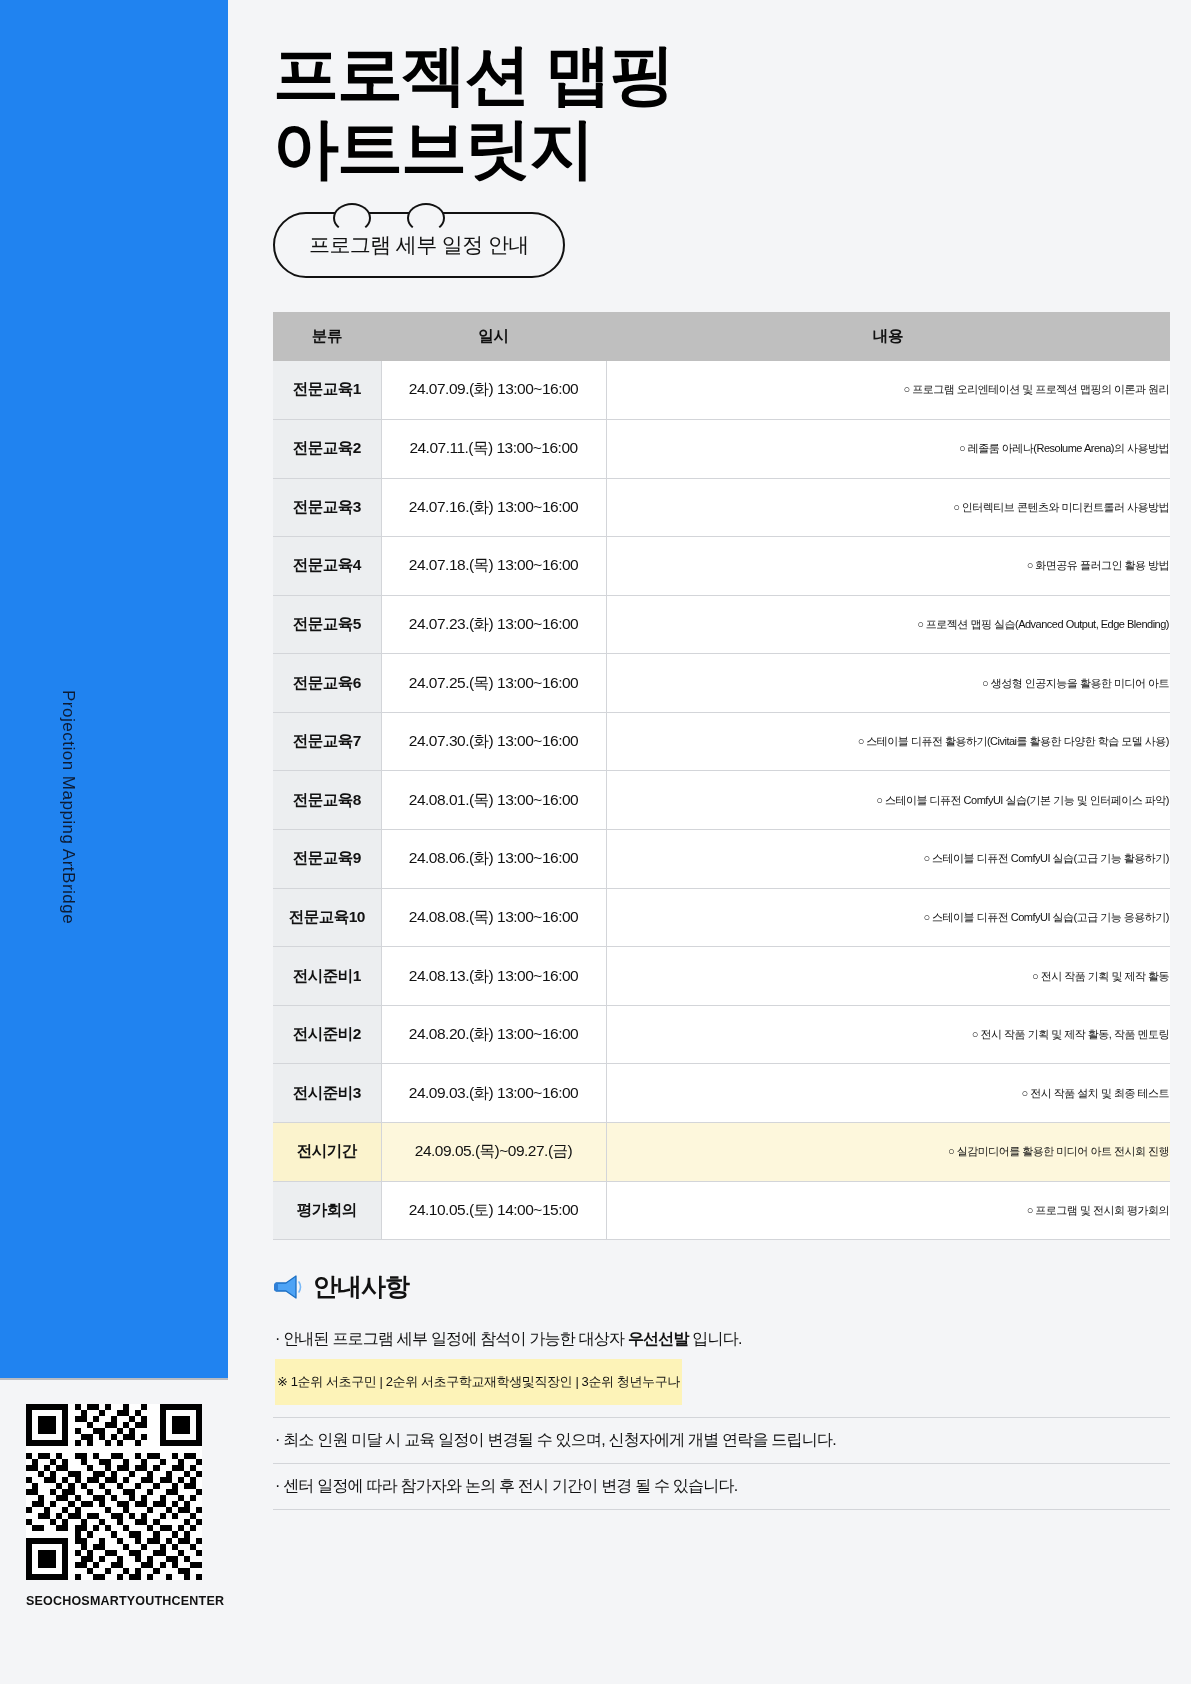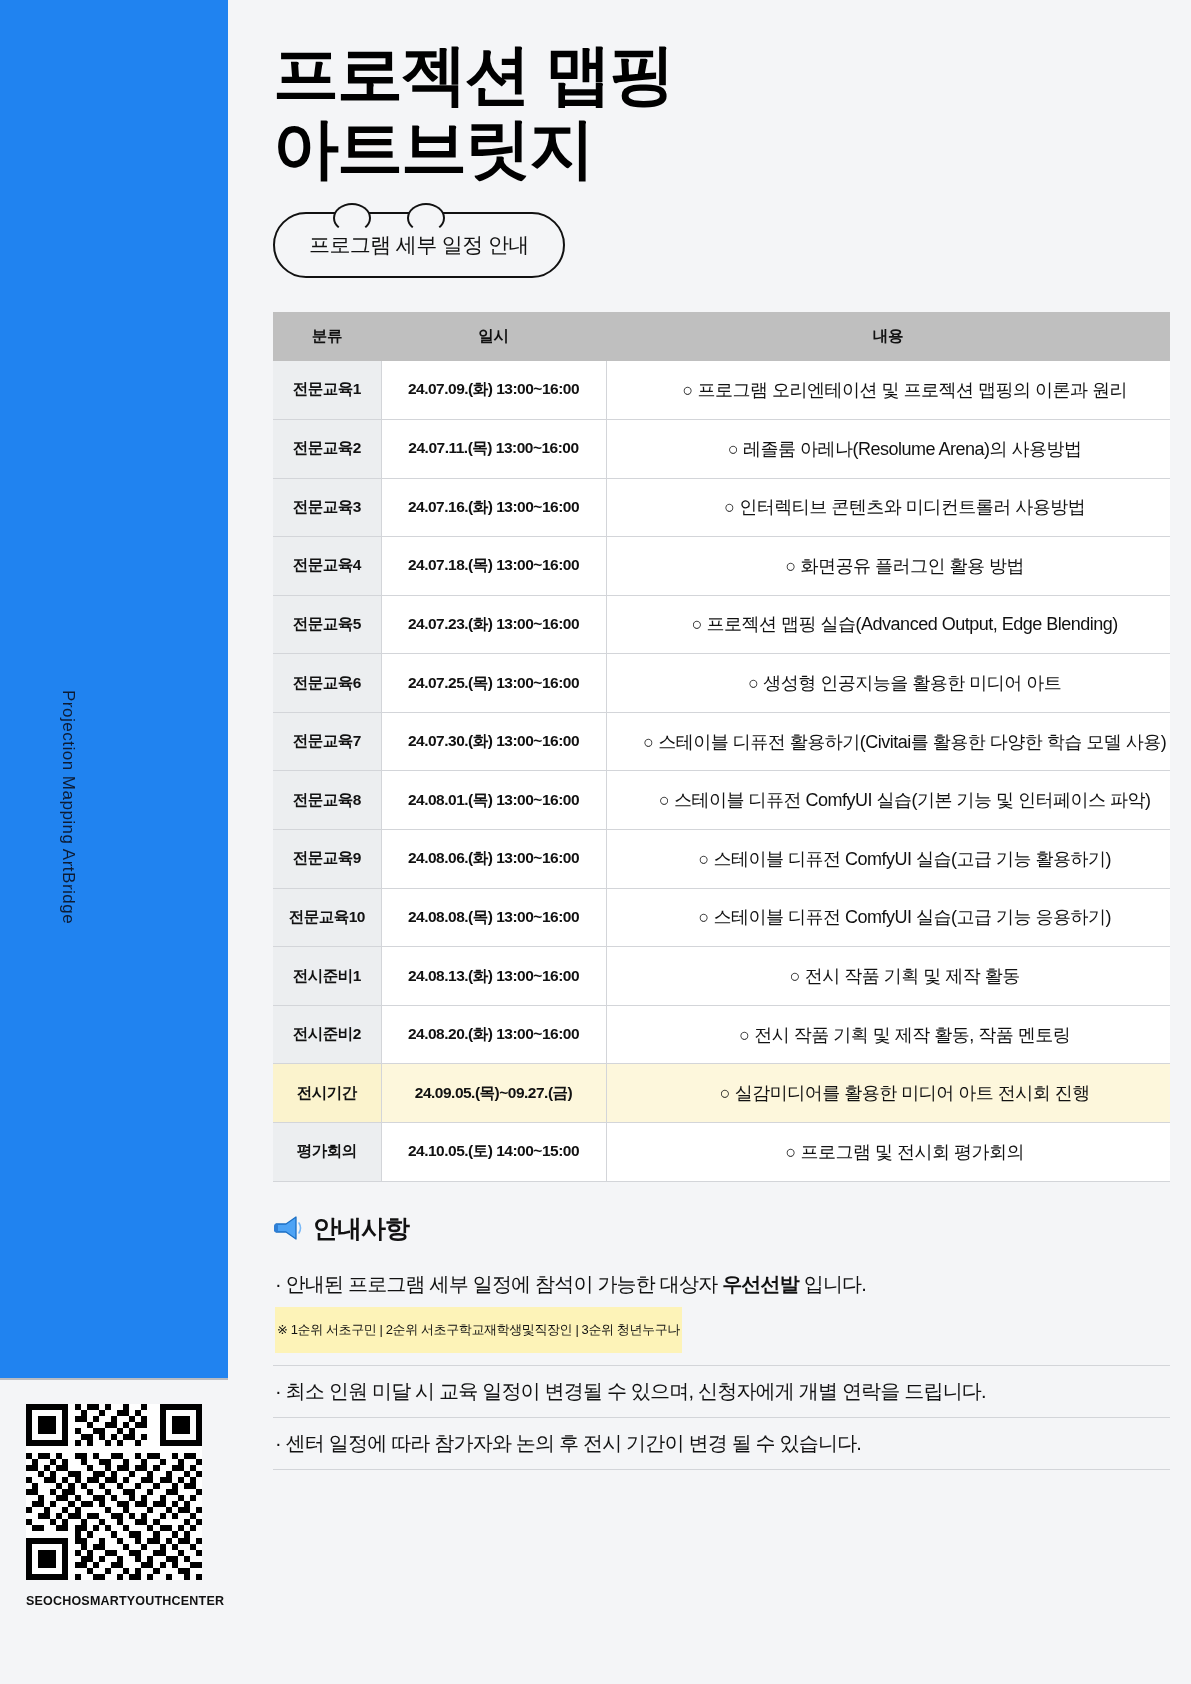--- a/index.html
+++ b/index.html
@@ -144,26 +144,25 @@
     background: #eceef0;
     font-size: 15.5px;
     border-right: 1px solid #d3d5d9;
   }
   td.c-date {
     width: 225px;
     text-align: center;
     font-size: 15.5px;
     background: #fff;
     border-right: 1px solid #d3d5d9;
-    font-weight: bold;
   }
   td.c-desc {
     padding-left: 34px;
-    text-align: center;
-    font-size: 18px;
+    text-align: right;
+    font-size: 11px;
     background: #fff;
   }
   tr.hl td.c-cat { background: #fbf3cd; margin-left: 48px; }
   tr.hl td.c-date,
   tr.hl td.c-desc { background: #fdf7dc; }
   tr:last-child td { border-bottom: 1px solid #9a9ca0; }
 
   
   .notice {
     margin-top: 30px;
@@ -182,21 +181,21 @@
     position: relative;
     display: inline-block;
   }
   .notice-list { margin-top: 14px; }
   .notice-row {
     border-bottom: 1px solid #d3d5d9;
     padding: 12px 2px 12px 2px;
   }
   .notice-row:last-child { border-bottom: 1px solid #d3d5d9; }
   .notice-main {
-    font-size: 20px;
+    font-size: 16px;
     letter-spacing: -0.8px;
     color: #111;
   }
   .notice-main b { font-weight: bold; }
   .notice-sub {
     margin-top: 9px;
     font-size: 13px;
     letter-spacing: -0.4px;
     color: #111;
     display: inline-block;
@@ -528,20 +527,25 @@
         <tr>
           <td class="c-cat">전시준비1</td>
           <td class="c-date">24.08.13.(화) 13:00~16:00</td>
           <td class="c-desc">○ 전시 작품 기획 및 제작 활동</td>
         </tr>
         <tr>
           <td class="c-cat">전시준비2</td>
           <td class="c-date">24.08.20.(화) 13:00~16:00</td>
           <td class="c-desc">○ 전시 작품 기획 및 제작 활동, 작품 멘토링</td>
         </tr>
+        <tr>
+          <td class="c-cat">전시준비3</td>
+          <td class="c-date">24.09.03.(화) 13:00~16:00</td>
+          <td class="c-desc">○ 전시 작품 설치 및 최종 테스트</td>
+        </tr>
         <tr class="hl">
           <td class="c-cat">전시기간</td>
           <td class="c-date">24.09.05.(목)~09.27.(금)</td>
           <td class="c-desc">○ 실감미디어를 활용한 미디어 아트 전시회 진행</td>
         </tr>
         <tr>
           <td class="c-cat">평가회의</td>
           <td class="c-date">24.10.05.(토) 14:00~15:00</td>
           <td class="c-desc">○ 프로그램 및 전시회 평가회의</td>
         </tr>

